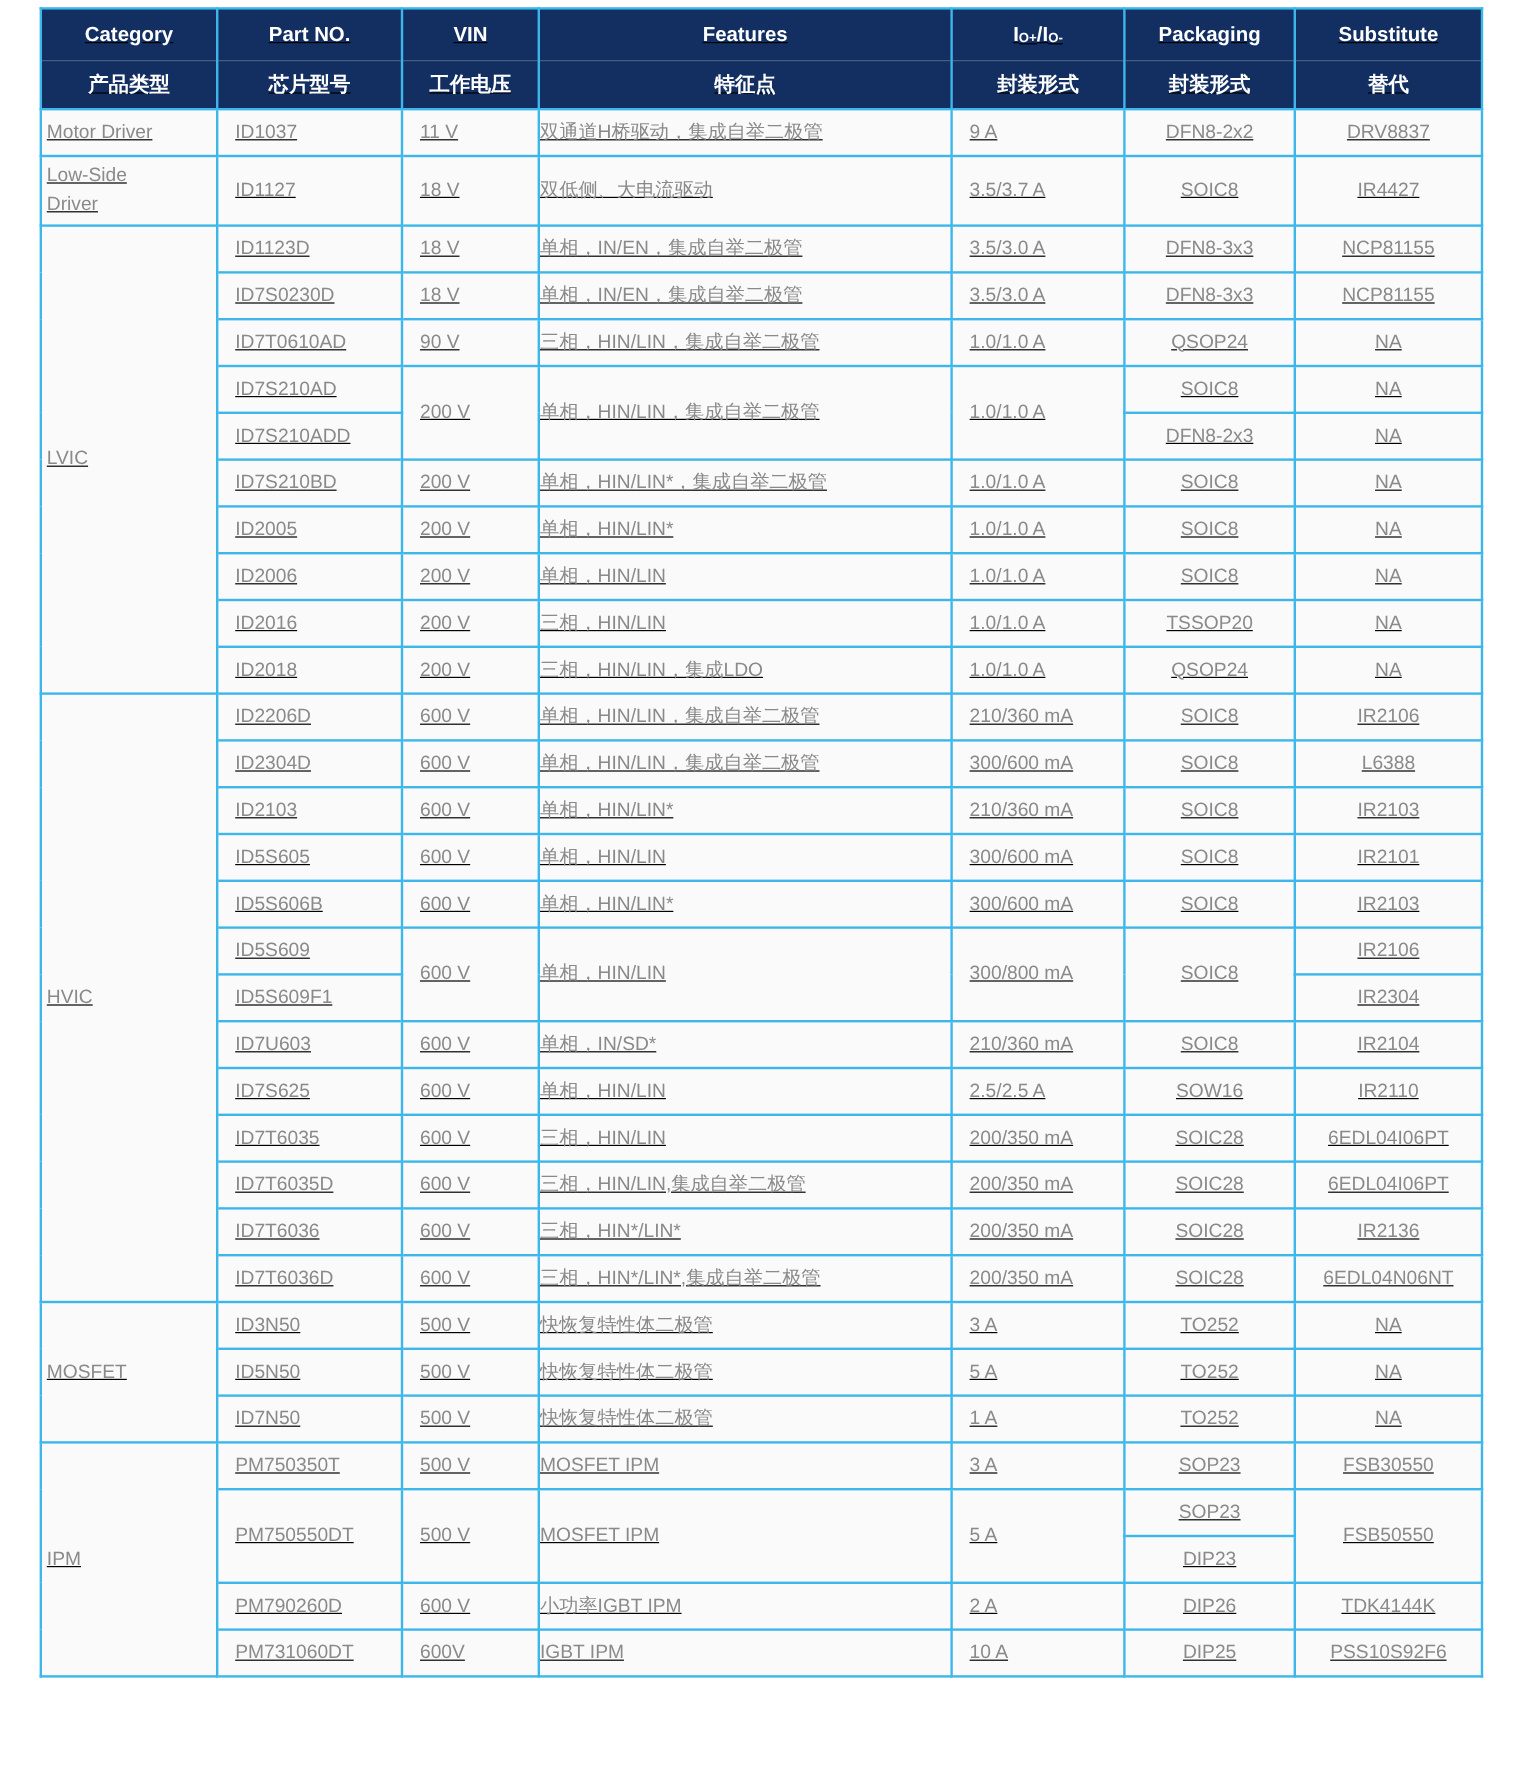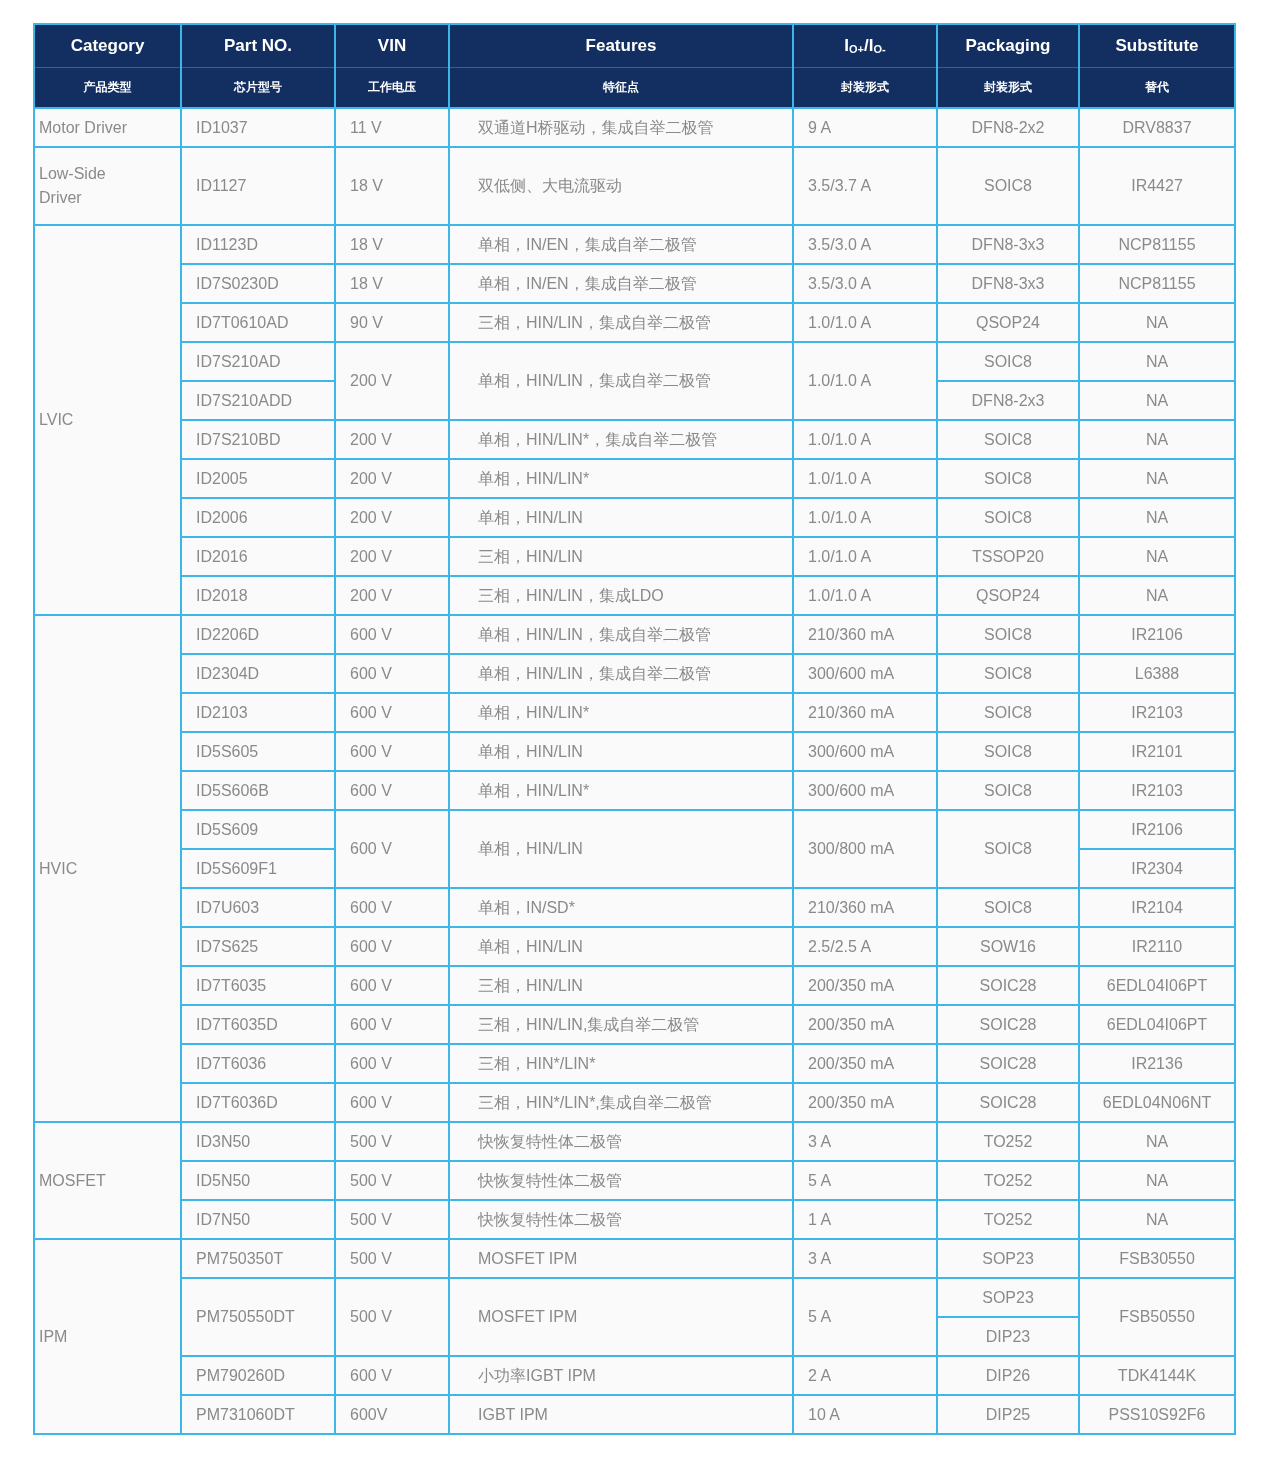--- a/index.html
+++ b/index.html
@@ -1,38 +1,38 @@
 <!DOCTYPE html>
 <html><head>
 <meta charset="utf-8">
 <style>
   html,body{margin:0;padding:0;background:#ffffff;}
   body{font-family:"Liberation Sans","DejaVu Sans",sans-serif;}
   .sheet{position:relative;width:1267px;height:1478px;background:#ffffff;overflow:hidden;}
   table.spec{
-    position:absolute;left:33px;top:23px;width:1201px;
-    border-collapse:collapse;table-layout:fixed;
+    position:absolute;left:33px;top:6px;width:1201px;
+    border-collapse:collapse;table-layout:fixed;text-decoration:underline;
   }
   table.spec th,table.spec td{border:2px solid #3db6ea;}
   thead th{background:#132f61;color:#ffffff;padding:0;vertical-align:middle;}
   .hd-en{height:42px;display:flex;align-items:center;justify-content:center;
          font-size:17px;font-weight:bold;border-bottom:1px solid rgba(255,255,255,0.22);}
   .hd-zh{height:39px;display:flex;align-items:center;justify-content:center;
-         font-size:12px;font-weight:bold;}
+         font-size:17px;font-weight:bold;}
   .hd-en sub{font-size:11px;font-weight:bold;line-height:0;position:relative;top:3px;}
   tbody tr{height:39px;}
-  tbody tr.tall{height:78px;}
+  tbody tr.tall{height:58px;}
   tbody td{
     background:#fafafa;color:#8a8a8a;font-size:16px;
     padding:0 6px 0 14px;text-align:left;vertical-align:middle;
     overflow:hidden;white-space:pre-line;line-height:1.5;
   }
   tbody td.col-category{padding:0 4px;}
   tbody td.col-packaging,tbody td.col-substitute{text-align:center;padding:0 4px;}
-  tbody td.col-features{padding-left:28px;}
+  tbody td.col-features{padding-left:0;}
 </style>
 </head>
 <body>
 
 <div class="sheet">
   <table class="spec">
     <colgroup>
       <col style="width:147px">
         <col style="width:154px">
         <col style="width:114px">

